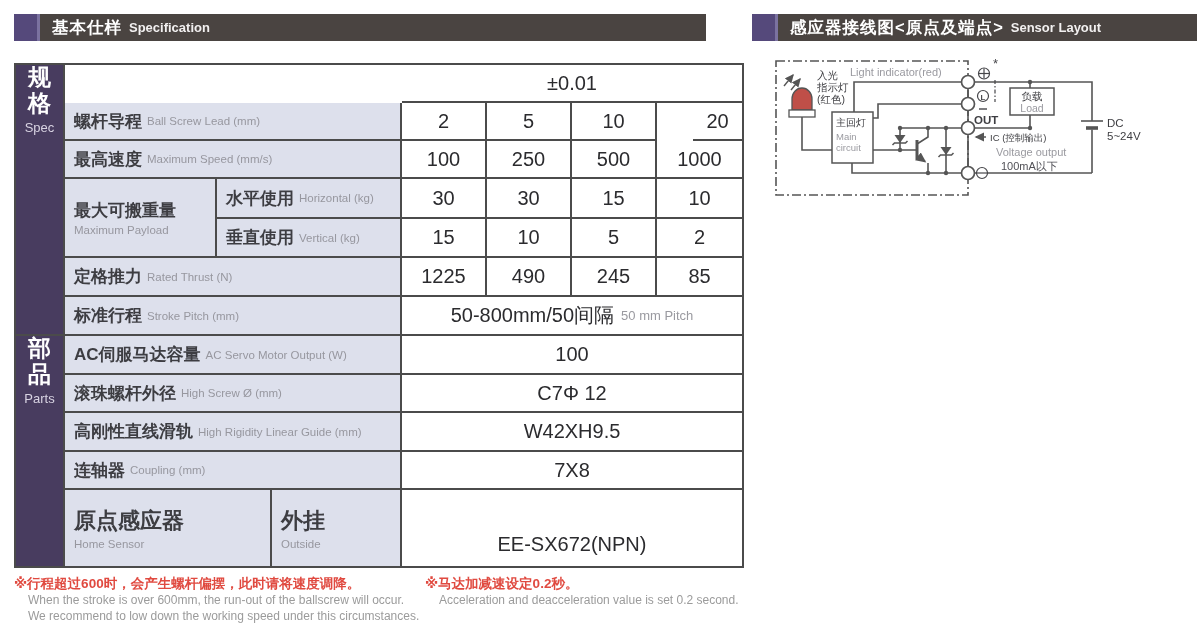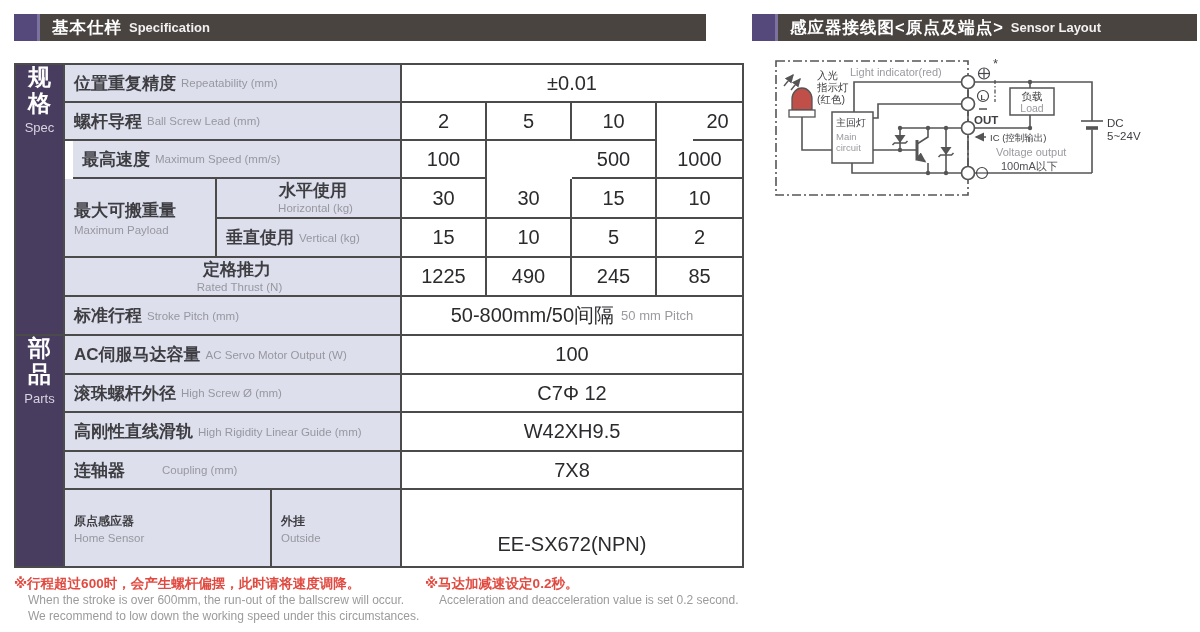--- a/index.html
+++ b/index.html
@@ -24,21 +24,21 @@
   .cell.last-row{border-bottom:none;}
   .sb{background:#483c5f;flex-direction:column;justify-content:flex-start;color:#fff;}
   .sb-zh{font-size:23px;font-weight:700;line-height:1.12;text-align:center;width:30px;word-break:break-all;}
   .sb-en{font-size:13px;color:#d8d3e2;margin-top:3px;}
   .lab{background:#dde0ec;padding-left:9px;}
   .lab .zh{font-size:17px;font-weight:700;color:#3d3d42;white-space:nowrap;}
   .lab .en{font-size:11.5px;color:#97979f;margin-left:5px;white-space:nowrap;}
   .lab-col{background:#dde0ec;flex-direction:column;align-items:flex-start;justify-content:center;padding-left:9px;}
   .lab-col .zh{font-size:17px;font-weight:700;color:#3d3d42;}
   .lab-col .en{font-size:11.5px;color:#97979f;margin-top:2px;}
-  .lab-big .zh{font-size:12px;}
+  .lab-big .zh{font-size:22px;}
   .val{background:#ffffff;justify-content:center;font-size:20px;color:#2b2b2e;}
   .val .sub{font-size:13px;color:#9a9aa0;margin-left:7px;}
 
   
   .note{position:absolute;}
   .note-zh{font-size:13.5px;font-weight:700;color:#e04a40;line-height:17px;white-space:nowrap;}
   .note-en{font-size:12px;color:#9b9b9b;line-height:16px;padding-left:14px;white-space:nowrap;}
 
   
   .diagram{position:absolute;left:770px;top:52px;}
@@ -66,65 +66,62 @@
     <div class="cell sb" style="grid-column:1;grid-row:1/8;">
       <span class="sb-zh">规格</span>
       <span class="sb-en">Spec</span>
     </div>
 
     <div class="cell sb last-row" style="grid-column:1;grid-row:8/13;">
       <span class="sb-zh">部品</span>
       <span class="sb-en">Parts</span>
     </div>
 
-    <div class="cell lab" style="grid-column:2/5;grid-row:1;">
-      <span class="zh">位置重复精度</span>
-      <span class="en">Repeatability (mm)</span>
-    </div>
     <div class="cell val last-col" style="grid-column:5/9;grid-row:1;">±0.01</div>
 
     <div class="cell lab" style="grid-column:2/5;grid-row:2;">
       <span class="zh">螺杆导程</span>
       <span class="en">Ball Screw Lead (mm)</span>
     </div>
     <div class="cell val" style="grid-column:5;grid-row:2;">2</div>
     <div class="cell val" style="grid-column:6;grid-row:2;">5</div>
     <div class="cell val" style="grid-column:7;grid-row:2;">10</div>
     <div class="cell val last-col" style="grid-column:8;grid-row:2;margin-left:36px;">20</div>
 
-    <div class="cell lab" style="grid-column:2/5;grid-row:3;margin-left:8px;">
+    <div class="cell lab" style="grid-column:2/5;grid-row:3;">
       <span class="zh">最高速度</span>
       <span class="en">Maximum Speed (mm/s)</span>
     </div>
     <div class="cell val" style="grid-column:5;grid-row:3;">100</div>
+    <div class="cell val" style="grid-column:6;grid-row:3;">250</div>
     <div class="cell val" style="grid-column:7;grid-row:3;">500</div>
     <div class="cell val last-col" style="grid-column:8;grid-row:3;">1000</div>
 
     <div class="cell lab-col" style="grid-column:2;grid-row:4/6;">
       <span class="zh">最大可搬重量</span>
       <span class="en">Maximum Payload</span>
     </div>
-    <div class="cell lab" style="grid-column:3/5;grid-row:4;flex-direction:column;">
+    <div class="cell lab" style="grid-column:3/5;grid-row:4;">
       <span class="zh">水平使用</span>
       <span class="en">Horizontal (kg)</span>
     </div>
     <div class="cell val" style="grid-column:5;grid-row:4;">30</div>
     <div class="cell val" style="grid-column:6;grid-row:4;">30</div>
     <div class="cell val" style="grid-column:7;grid-row:4;">15</div>
     <div class="cell val last-col" style="grid-column:8;grid-row:4;">10</div>
     <div class="cell lab" style="grid-column:3/5;grid-row:5;">
       <span class="zh">垂直使用</span>
       <span class="en">Vertical (kg)</span>
     </div>
     <div class="cell val" style="grid-column:5;grid-row:5;">15</div>
     <div class="cell val" style="grid-column:6;grid-row:5;">10</div>
     <div class="cell val" style="grid-column:7;grid-row:5;">5</div>
     <div class="cell val last-col" style="grid-column:8;grid-row:5;">2</div>
 
-    <div class="cell lab" style="grid-column:2/5;grid-row:6;flex-direction:column;">
+    <div class="cell lab" style="grid-column:2/5;grid-row:6;">
       <span class="zh">定格推力</span>
       <span class="en">Rated Thrust (N)</span>
     </div>
     <div class="cell val" style="grid-column:5;grid-row:6;">1225</div>
     <div class="cell val" style="grid-column:6;grid-row:6;">490</div>
     <div class="cell val" style="grid-column:7;grid-row:6;">245</div>
     <div class="cell val last-col" style="grid-column:8;grid-row:6;">85</div>
 
     <div class="cell lab" style="grid-column:2/5;grid-row:7;">
       <span class="zh">标准行程</span>
@@ -146,21 +143,21 @@
       <span class="en">High Screw Ø (mm)</span>
     </div>
     <div class="cell val last-col" style="grid-column:5/9;grid-row:9;">C7Φ 12</div>
 
     <div class="cell lab" style="grid-column:2/5;grid-row:10;">
       <span class="zh">高刚性直线滑轨</span>
       <span class="en">High Rigidity Linear Guide (mm)</span>
     </div>
     <div class="cell val last-col" style="grid-column:5/9;grid-row:10;">W42XH9.5</div>
 
-    <div class="cell lab" style="grid-column:2/5;grid-row:11;gap:32px;">
+    <div class="cell lab" style="grid-column:2/5;grid-row:11;">
       <span class="zh">连轴器</span>
       <span class="en">Coupling (mm)</span>
     </div>
     <div class="cell val last-col" style="grid-column:5/9;grid-row:11;">7X8</div>
 
     <div class="cell lab-col lab-big last-row" style="grid-column:2/4;grid-row:12;">
       <span class="zh">原点感应器</span>
       <span class="en">Home Sensor</span>
     </div>
     <div class="cell lab-col lab-big last-row" style="grid-column:4;grid-row:12;">

